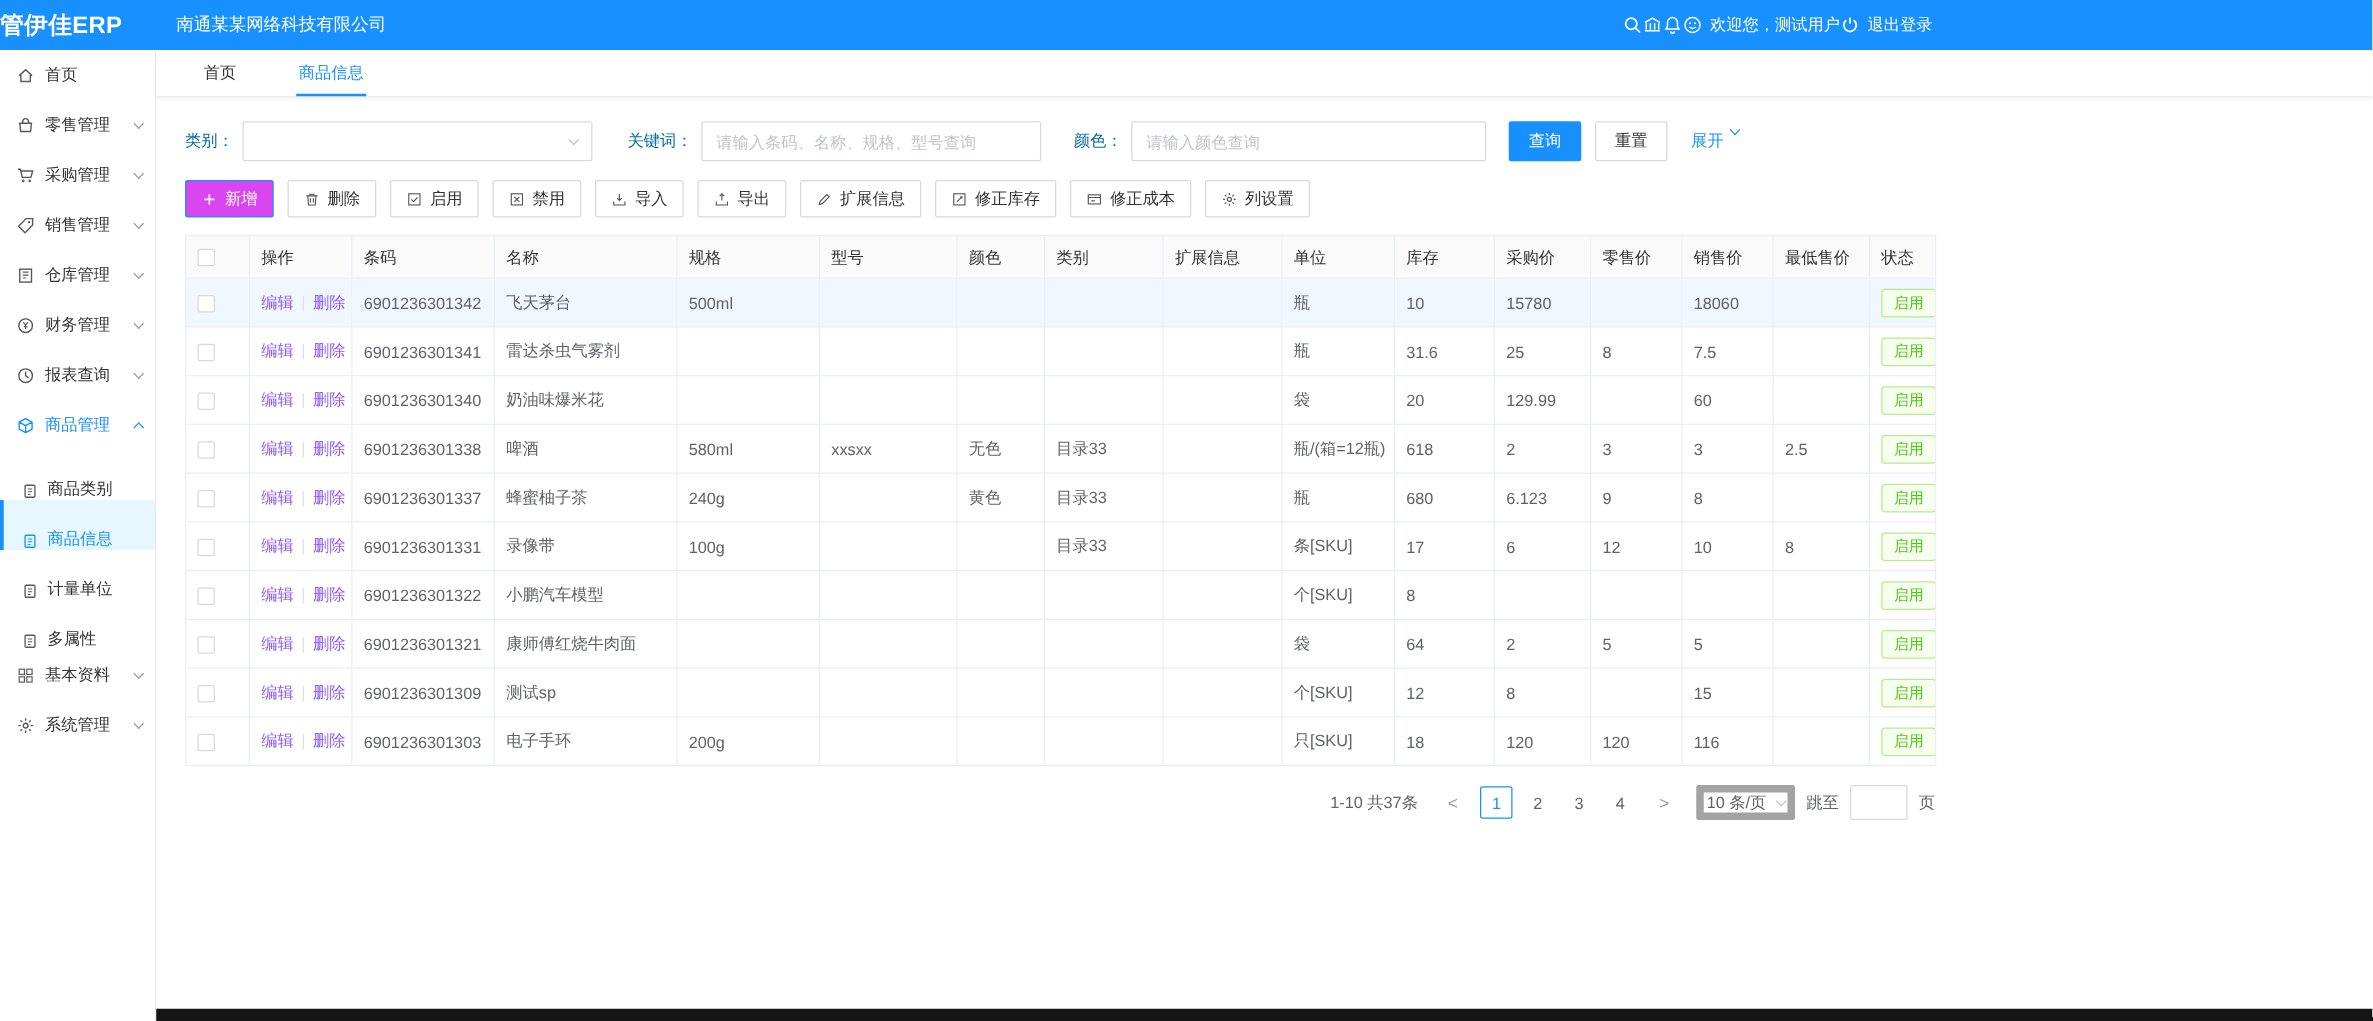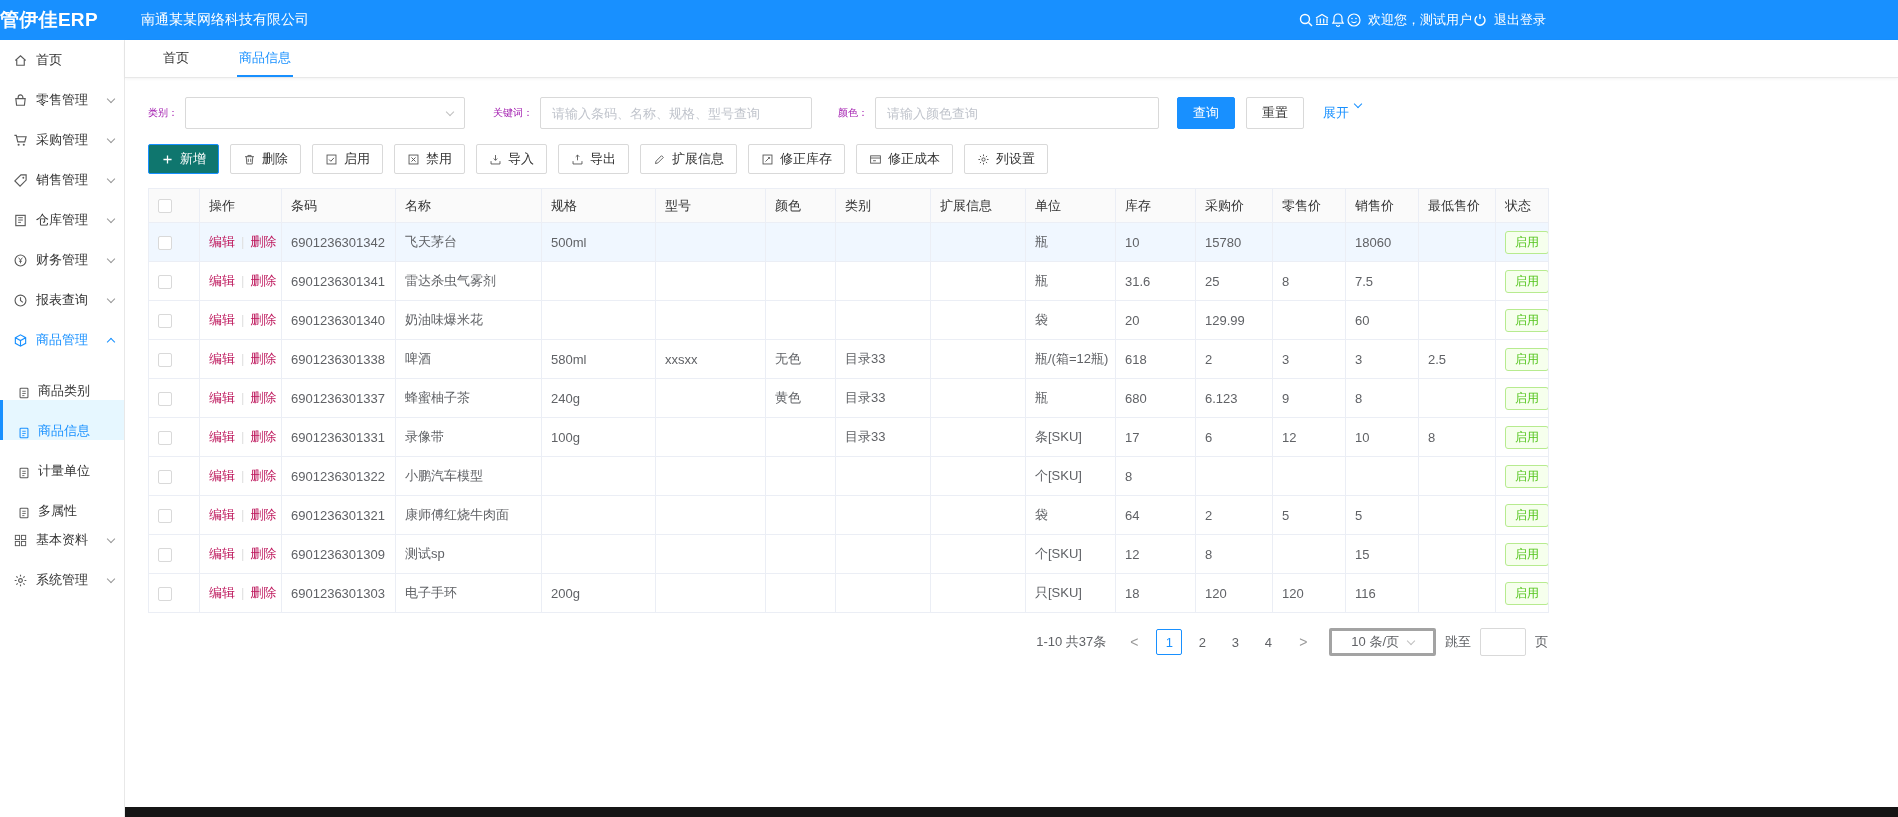--- a/index.html
+++ b/index.html
@@ -38,61 +38,61 @@
 
   
   .tabbar{height:38px;border-bottom:1px solid #e8e8e8;display:flex;align-items:stretch;padding-left:36px;gap:46px;background:#fff;box-shadow:0 1px 3px rgba(0,0,0,.05);flex-shrink:0}
   .tab{display:flex;align-items:center;padding:0 2px;font-size:13px;color:#333;cursor:pointer;border-bottom:2px solid transparent}
   .tab.active{color:#1890ff;border-bottom-color:#1890ff}
 
   
   .content{padding:19px 0 0 23px;width:1448px}
 
   .filter-row{display:flex;align-items:center;height:32px;margin-bottom:15px;width:1400px}
-  .flabel{font-size:10px;color:#a21caf;margin-right:7px;white-space:nowrap}
+  .flabel{font-size:13px;color:#0369a1;margin-right:7px;white-space:nowrap}
   .select-box{height:32px;border:1px solid #d9d9d9;border-radius:2px;background:#fff;display:flex;align-items:center;justify-content:flex-end;padding-right:11px;cursor:pointer}
   .category-select{width:280px;margin-right:28px}
   .finput{height:32px;border:1px solid #d9d9d9;border-radius:2px;padding:0 11px;font-size:13px;color:#333;outline:none;font-family:inherit;background:#fff}
   .finput::placeholder{color:#c0c4cc}
   .keyword-input{width:272px;margin-right:26px}
   .color-input{width:284px;margin-right:18px}
   .btn{height:32px;padding:0 15px;border:1px solid #d9d9d9;border-radius:2px;background:#fff;font-size:13px;color:#333;cursor:pointer;font-family:inherit}
   .btn.primary{background:#1890ff;border-color:#1890ff;color:#fff}
   .search-btn{margin-right:11px}
   .reset-btn{margin-right:19px}
   .expand-link{color:#1890ff;cursor:pointer;display:inline-flex;gap:6px;font-size:13px;white-space:nowrap}
   .chevron{display:inline-block;width:6px;height:6px;border-right:1.4px solid #bfbfbf;border-bottom:1.4px solid #bfbfbf;transform:rotate(45deg);margin-top:-3px}
   .chevron.blue{border-color:#1890ff}
 
   
   .toolbar{display:flex;align-items:center;gap:11px;margin-bottom:14px}
   .tbtn{height:30px;padding:0 12px;border:1px solid #d9d9d9;border-radius:2px;background:#fff;font-size:13px;color:#333;display:inline-flex;align-items:center;gap:6px;cursor:pointer;font-family:inherit;white-space:nowrap}
   .tbtn .icon{width:13px;height:13px;color:#555}
-  .tbtn.primary{background:#0f766e;border-color:#1890ff;color:#fff}
+  .tbtn.primary{background:#d946ef;border-color:#1890ff;color:#fff}
   .tbtn.primary .icon{color:#fff}
 
   
   table.grid{border-collapse:collapse;table-layout:fixed;width:1400px;font-size:13px}
   .grid th,.grid td{border:1px solid #ebeef5;padding:0 9px;text-align:left;overflow:hidden;white-space:nowrap}
   .grid thead th{background:#fafafa;color:#333;height:34px;font-weight:500;font-size:13px}
   .grid td{color:#606266;height:39px}
   tr.highlight td{background:#f0f7ff}
-  .oplink{color:#be185d;cursor:pointer;text-decoration:none}
+  .oplink{color:#8b5cf6;cursor:pointer;text-decoration:none}
   .opdiv{color:#e0e0e0;margin:0 6px}
   .badge{display:inline-block;padding:2px 9px;font-size:12px;color:#52c41a;background:#f6ffed;border:1px solid #b7eb8f;border-radius:3px;cursor:pointer}
   .checkbox{display:inline-block;width:14px;height:14px;border:1px solid #d9d9d9;border-radius:2px;background:#fff;cursor:pointer;vertical-align:middle}
 
   
   .pagination{display:flex;align-items:center;justify-content:flex-end;gap:9px;margin-top:15px;width:1400px;color:#606266;font-size:13px}
   .ptotal{margin-right:6px}
   .page-btn{min-width:26px;height:26px;display:inline-flex;align-items:center;justify-content:center;cursor:pointer;color:#606266;border:1px solid transparent;border-radius:2px;padding:0 4px}
   .page-btn.arrow{color:#999;font-size:14px}
   .page-btn.active{border-color:#1890ff;color:#1890ff}
   .pages{display:inline-flex;gap:7px}
-  .psize{height:28px;border:3px solid #a3a3a3;border-radius:2px;display:inline-flex;align-items:center;gap:9px;padding:0 19px;cursor:pointer;background:#fff;margin-left:4px}
+  .psize{height:28px;border:6px solid #a3a3a3;border-radius:2px;display:inline-flex;align-items:center;gap:9px;padding:0 2px;cursor:pointer;background:#fff;margin-left:4px}
   .jump-input{width:46px;height:28px;border:1px solid #d9d9d9;border-radius:2px;outline:none;padding:0 6px;font-family:inherit}
 
   .footer-strip{height:10px;background:#151515;margin-top:auto}
 </style>
 </head>
 <body>
 
 <div class="header">
   <div class="logo">管伊佳ERP</div>
   <div class="company">南通某某网络科技有限公司</div>

